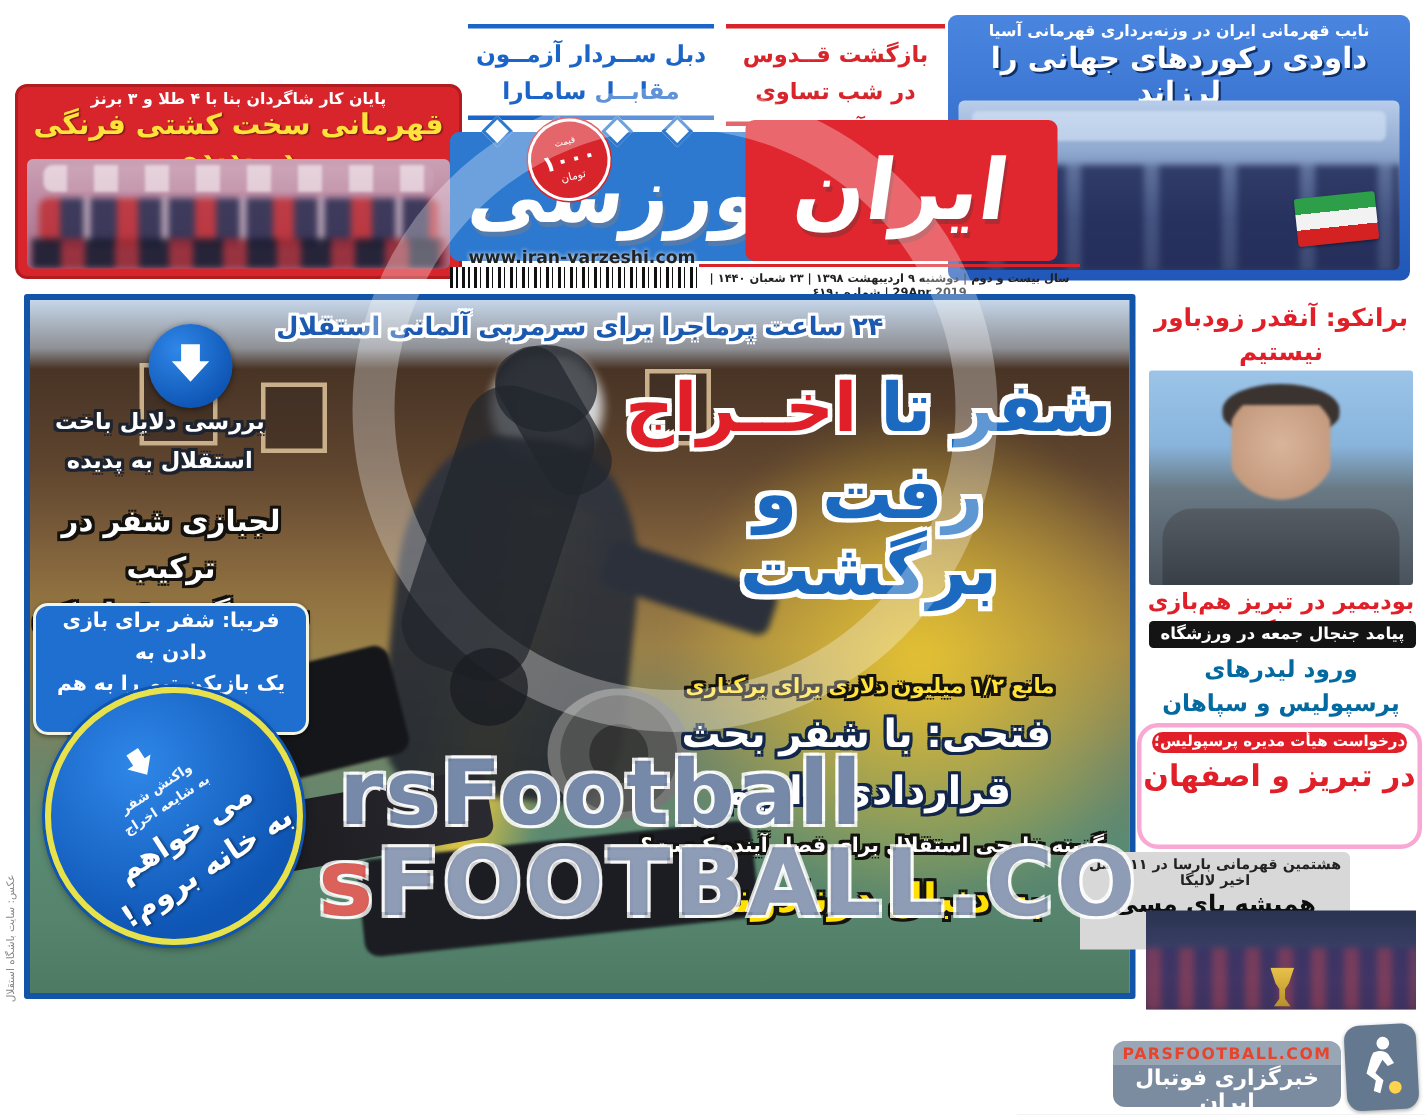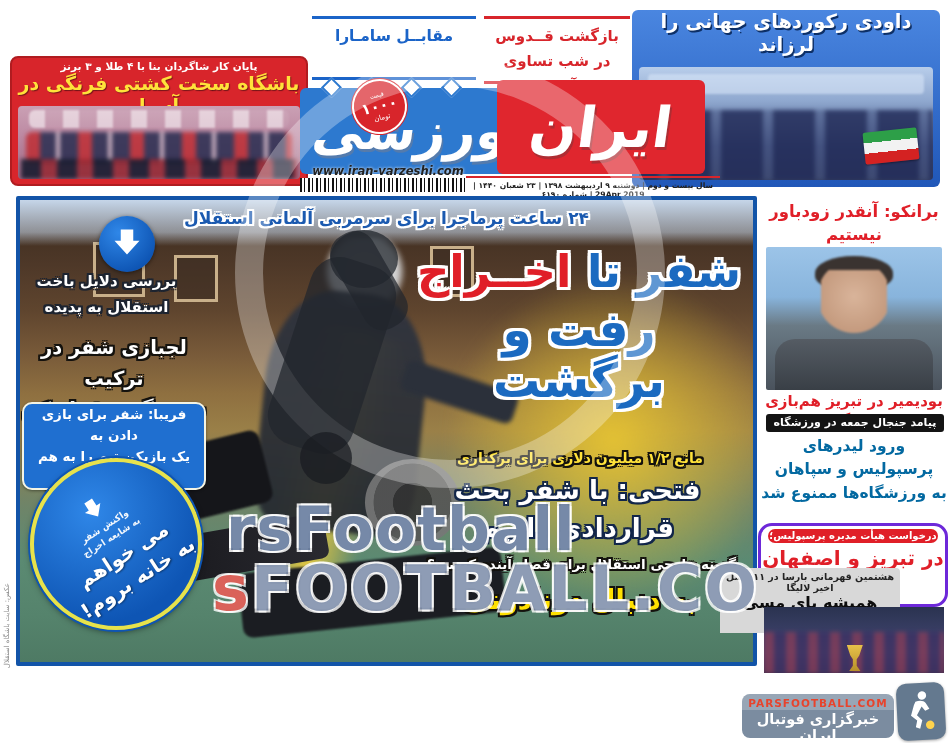--- a/index.html
+++ b/index.html
@@ -61,21 +61,21 @@
   .logo-red { left:497px; top:80px; width:208px; height:94px; background:#e0262e; border-radius:6px;
     display:flex; align-items:center; justify-content:center; }
   .logo-red span { color:#fff; font-size:56px; font-weight:bold; transform:skewX(-8deg); text-shadow:2px 3px 0 rgba(140,50,55,.6); }
   .diamond { position:absolute; width:15px; height:15px; background:#fff; border:2px solid #2d79cf; transform:rotate(45deg); }
   .price { left:352px; top:79px; width:55px; height:55px; border-radius:50%; background:#d8252b;
     border:2px solid #fff; box-shadow:0 0 0 1px #d8252b; transform:rotate(-14deg); z-index:6;
     display:flex; flex-direction:column; align-items:center; justify-content:center; color:#fff; }
   .price .p-top { font-size:6px; }
   .price .p-amt { font-size:15px; font-weight:bold; line-height:1.1; }
   .price .p-unit { font-size:7px; }
-  .website { left:302px; top:164px; width:172px; font-weight:bold; font-size:11.5px; color:#222; text-shadow:0 0 3px #fff;font-style:italic; }
+  .website { left:302px; top:164px; width:172px; font-weight:bold; font-size:11.5px; color:#222; text-shadow:0 0 3px #fff; }
   .barcode { left:300px; top:178px; width:168px; height:14px;
     background:repeating-linear-gradient(90deg,#111 0 2px,#fff 2px 4px,#111 4px 5px,#fff 5px 8px); }
   .dateline { left:466px; top:176px; width:254px; height:18px; border-top:2.5px solid #d8252b;
     font-size:7.6px; font-weight:bold; color:#222; padding-top:3px; }
 
   
   .main-photo { left:16px; top:196px; width:741px; height:470px; border:4px solid #1254a8; border-radius:2px; overflow:hidden;
     background:linear-gradient(180deg,#3a2a1d 0%,#4e3828 14%,#5f452e 24%,#7a5c3a 34%,#8f7040 42%,#9a8048 50%,#6f8468 66%,#5b8a72 78%,#55836c 90%,#4e7a64 100%); }
   .g-yellow1 { position:absolute; right:-4%; top:16%; width:46%; height:72%; transform:rotate(-12deg); filter:blur(7px);
     background:radial-gradient(closest-side,rgba(232,197,50,.95),rgba(232,197,50,.3) 70%,transparent); }
@@ -147,21 +147,21 @@
     background:linear-gradient(180deg,#9cc4e8 0%,#88b4dc 35%,#6a7a85 55%,#4a525c 100%); }
   .b-hair { position:absolute; left:28%; top:6%; width:44%; height:24%; background:#3a3330; border-radius:50% 50% 40% 40%; filter:blur(1px); }
   .b-face { position:absolute; left:31%; top:16%; width:38%; height:46%; filter:blur(1px);
     background:radial-gradient(circle at 50% 40%,#d9b49a,#c49a7e 70%,transparent 72%); }
   .b-jacket { position:absolute; bottom:0; left:5%; width:90%; height:36%; border-radius:20px 20px 0 0;
     background:linear-gradient(180deg,#555c64,#393f46); }
   .budimir { left:760px; top:392px; width:188px; color:#e01f28; font-weight:bold; font-size:15px; }
   .black-strip { left:766px; top:414px; width:178px; height:18px; background:#141414; border-radius:3px;
     color:#fff; font-size:11px; font-weight:bold; line-height:18px; }
   .leaders { left:760px; top:435px; width:188px; color:#0369a1; font-weight:bold; font-size:15.5px; line-height:1.5; }
-  .security-box { left:758px; top:482px; width:190px; height:84px; background:#fff; border:3px solid #6d28d9; border-radius:14px; padding-top:3px;margin-top:41px; }
+  .security-box { left:758px; top:482px; width:190px; height:84px; background:#fff; border:3px solid #f9a8d4; border-radius:14px; padding-top:3px; }
   .security-kicker { margin:0 auto; width:170px; background:#e01f28; color:#fff; font-size:10px; font-weight:bold;
     border-radius:8px; padding:1px 0 2px; }
   .security-big { color:#e01f28; font-size:20px; font-weight:bold; line-height:1.3; margin-top:2px; }
   .barca-header { left:720px; top:568px; width:180px; background:#d8d8d8; border-radius:4px 4px 0 0; padding:3px 0 2px; }
   .barca-kicker { font-size:9.5px; color:#222; font-weight:bold; }
   .barca-head { font-size:16px; color:#0d0d0d; font-weight:bold; }
   .barca-photo { left:764px; top:607px; width:180px; height:66px; overflow:hidden;
     background:linear-gradient(180deg,#2a3350 0%,#3a3f66 40%,#534066 70%,#403050 100%); }
   .bp-players { position:absolute; bottom:0; left:0; right:0; height:62%; filter:blur(2px);
     background:repeating-linear-gradient(90deg,rgba(130,60,90,.8) 0 10px,rgba(60,50,100,.8) 10px 22px); }
@@ -176,37 +176,39 @@
   .f-icon { left:897px; top:683px; width:48px; height:57px; background:#64798f; border-radius:10px;
     transform:rotate(-3deg); box-shadow:0 1px 3px rgba(0,0,0,.35); display:flex; align-items:center; justify-content:center; }
 </style>
 </head>
 <body>
 
 <div class="page">
 
   <div class="abs wrest-box rtl ctr">
     <div class="wrest-kicker">پایان کار شاگردان بنا با ۴ طلا و ۳ برنز</div>
-    <div class="wrest-head">باشگاه سخت کشتی فرنگی در آسیا</div>
+    <div class="wrest-head">قهرمانی سخت کشتی فرنگی در پدیده</div>
     <div class="wrest-photo">
       <div class="w-signs"></div>
       <div class="w-crowd1"></div>
       <div class="w-crowd2"></div>
     </div>
   </div>
 
   <div class="abs azmoun rtl ctr">
+    <div>دبل ســردار آزمــون</div>
     <div>مقابــل سامـارا</div>
   </div>
   <div class="abs ghoddos rtl ctr">
     <div>بازگشت قــدوس</div>
     <div>در شب تساوی آمیان</div>
   </div>
 
   <div class="abs wl-box rtl ctr">
+    <div class="wl-kicker">نایب قهرمانی ایران در وزنه‌برداری قهرمانی آسیا</div>
     <div class="wl-head">داودی رکوردهای جهانی را لرزاند</div>
     <div class="wl-photo">
       <div class="wl-banner"></div>
       <div class="wl-people"></div>
       <div class="wl-flag"></div>
     </div>
   </div>
 
   <div class="abs logo-blue">
     <div class="diamond" style="left:24px; top:-8px;"></div>

